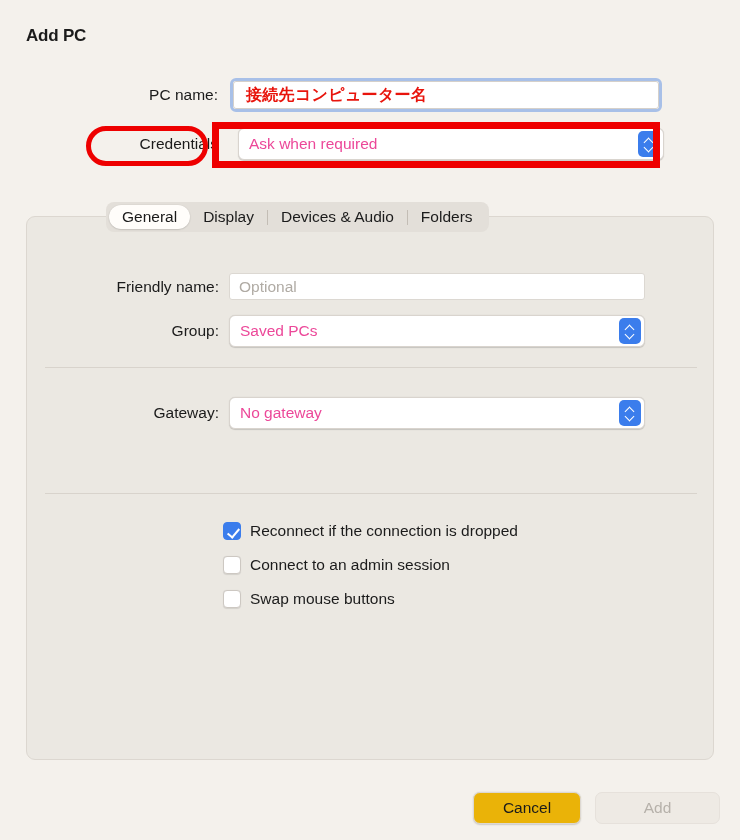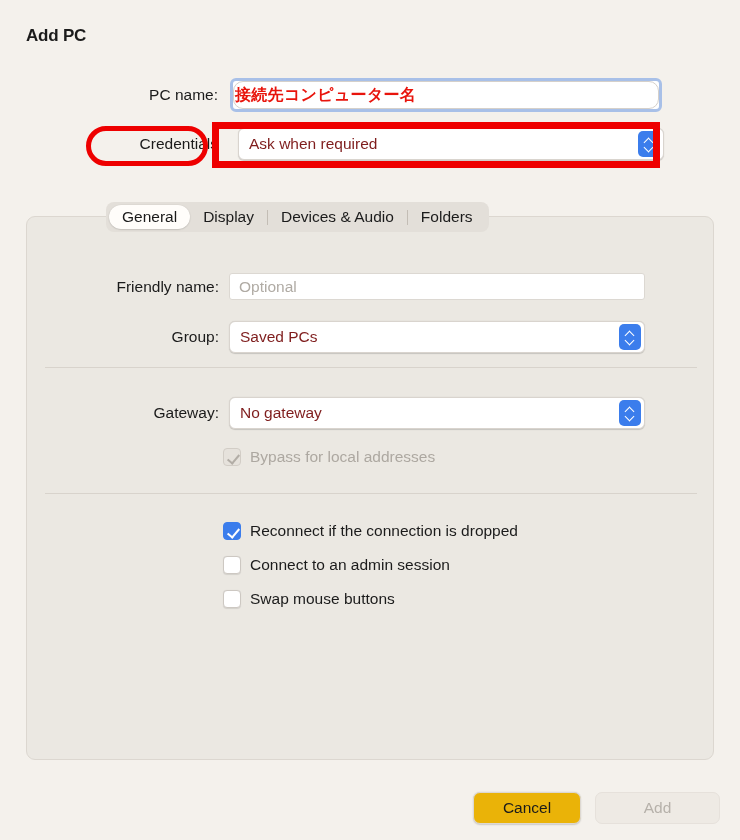--- a/index.html
+++ b/index.html
@@ -56,45 +56,45 @@
     position: absolute;
     left: 0; top: 0; right: 0; bottom: 0;
     border-radius: 6px;
     border: 3px solid #a8c0e8;
     background: #ffffff;
   }
   .text-input {
     position: absolute;
     left: 3px; top: 3px; right: 3px; bottom: 3px;
     border: 1px solid #d5d0ca;
-    border-radius: 10px;
-    background: #ffffff;
-    display: flex;
-    align-items: center;
-    padding-left: 1px;
+    border-radius: 3px;
+    background: #ffffff;
+    display: flex;
+    align-items: center;
+    padding-left: 12px;
     font-size: 16px;
     color: #e8140c;
     font-weight: bold;
     letter-spacing: 0.3px;
   }
 
   
   .popup {
     position: relative;
     width: 426px;
     height: 32px;
     background: #ffffff;
     border: 1px solid #d9d4ce;
     border-radius: 6px;
     box-shadow: 0 0.5px 1px rgba(0,0,0,0.16);
     display: flex;
     align-items: center;
     padding-left: 10px;
     font-size: 15.5px;
-    color: #7f1d1d;
+    color: #ec4899;
   }
   .popup.in-annot { margin-left: 20px; }
   .stepper {
     position: absolute;
     right: 3px; top: 50%;
     transform: translateY(-50%);
     width: 22px; height: 26px;
     background: #3b7dec;
     border-radius: 5px;
     display: flex;
@@ -323,21 +323,21 @@
   <div class="annot-ellipse"></div>
   <div class="annot-rect annot-credentials-box"></div>
 
   <div class="panel">
 
     <div class="panel-row" style="top: 56px;">
       <div class="panel-label">Friendly name:</div>
       <div class="panel-control plain-input">Optional</div>
     </div>
 
-    <div class="panel-row" style="top: 104px;">
+    <div class="panel-row" style="top: 98px;">
       <div class="panel-label">Group:</div>
       <div class="panel-control popup" style="width:416px;">
         <span>Saved PCs</span>
         <span class="stepper">
           <span class="chev up"></span>
           <span class="chev down"></span>
         </span>
       </div>
     </div>
 
@@ -347,24 +347,20 @@
       <div class="panel-label">Gateway:</div>
       <div class="panel-control popup" style="width:416px;">
         <span>No gateway</span>
         <span class="stepper">
           <span class="chev up"></span>
           <span class="chev down"></span>
         </span>
       </div>
     </div>
 
-    <div class="cb-row" style="left: 196px; top: 231px;">
-      <span class="cbox dim"></span>
-      <span class="cb-label dim">Bypass for local addresses</span>
-    </div>
 
     <div class="divider" style="top: 276px;"></div>
 
     <div class="cb-row" style="left: 196px; top: 305px;">
       <span class="cbox on"></span>
       <span class="cb-label">Reconnect if the connection is dropped</span>
     </div>
 
     <div class="cb-row" style="left: 196px; top: 339px;">
       <span class="cbox off"></span>

